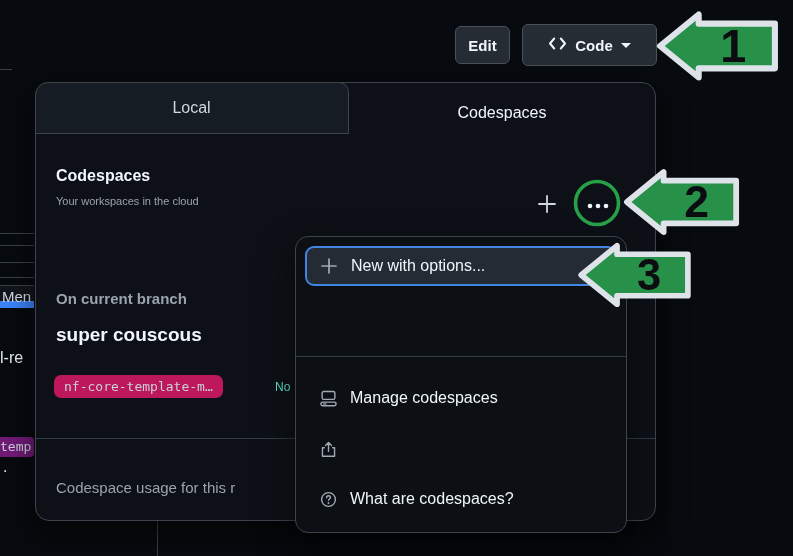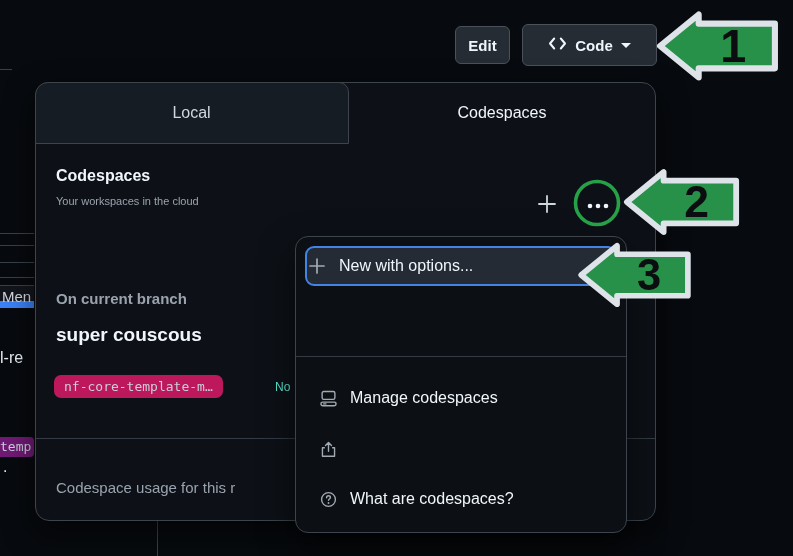--- a/index.html
+++ b/index.html
@@ -38,21 +38,21 @@
     border-right:5px solid transparent; border-top:5px solid #f0f6fc;
   }
 
   
   .popover {
     left:35px; top:82px; width:621px; height:439px;
     background:#0d1117; border:1.5px solid #3d444d; border-radius:14px;
     box-shadow:0 12px 30px rgba(0,0,0,0.55); z-index:10;
   }
   .tab-local {
-    left:-1.5px; top:-1.5px; width:314px; height:62px;
+    left:-1.5px; top:-1.5px; width:314px; height:52px;
     background:#161c23; border:1.5px solid #3d444d; border-radius:13px 10px 0 0;
     display:flex; align-items:center; justify-content:center;
     color:#d1d7e0; font-size:16px;
   }
   .tab-codespaces {
     left:314px; top:0; width:304px; height:60px;
     display:flex; align-items:center; justify-content:center;
     color:#f0f6fc; font-size:16px;
   }
   .pop-title { left:20px; top:84px; font-size:16px; font-weight:700; color:#f0f6fc; }
@@ -74,21 +74,21 @@
     background:#0c1015; border:1.5px solid #3d444d; border-radius:13px;
     box-shadow:0 14px 34px rgba(0,0,0,0.65); z-index:20;
   }
   .menu-item {
     left:9px; width:312px; height:40px;
     display:flex; align-items:center; gap:13px; padding-left:15px;
     color:#f0f6fc; font-size:16px;
   }
   .menu-item .mi-icon { color:#a2aab4; display:flex; }
   .menu-item.focused {
-    background:#252b34; border:2px solid #4184e4; border-radius:9px; padding-left:1px;
+    background:#252b34; border:2px solid #4184e4; border-radius:9px; padding-left:13px;
   }
   .menu-divider { left:0; top:119px; width:100%; height:1px; background:#343b44; }
 
   
   .anno { z-index:30; }
   .anno text {
     font-family:"Liberation Sans", sans-serif; font-weight:700;
   }
 </style>
 </head>

